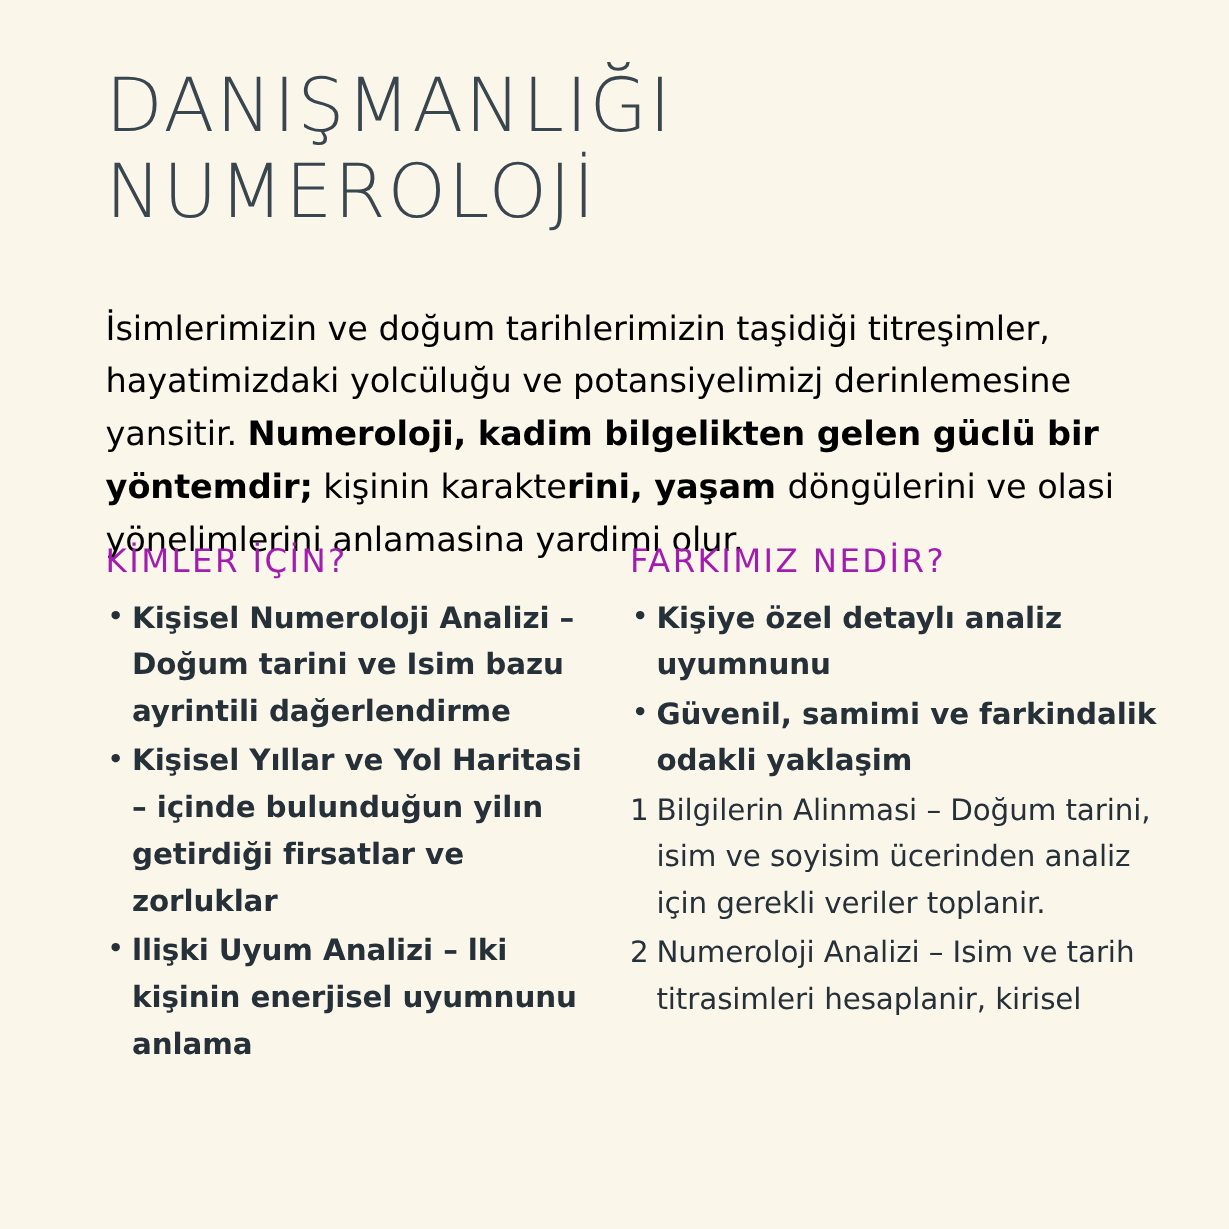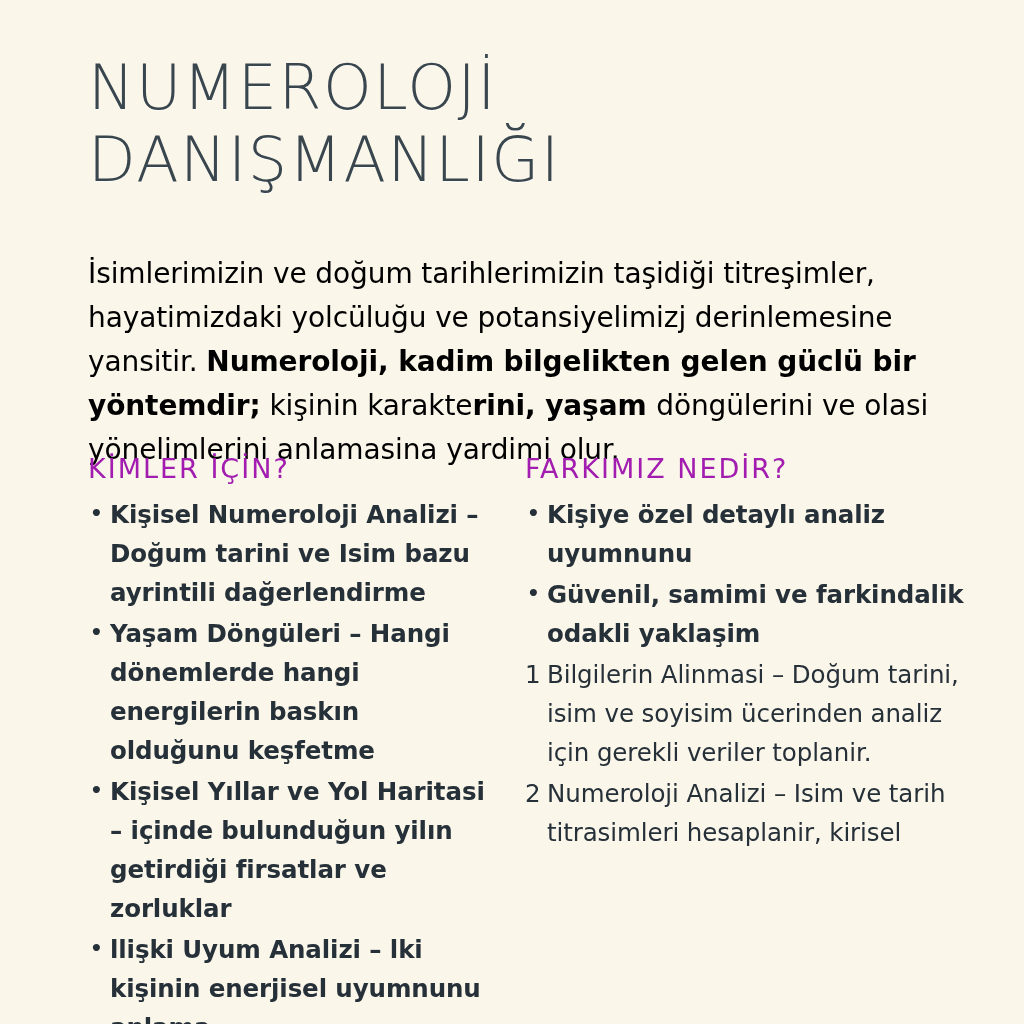--- a/index.html
+++ b/index.html
@@ -134,31 +134,30 @@
     line-height: 39px;
     color: #263038;
   }
 </style>
 </head>
 <body>
 
 <div class="page">
 
   <div class="title-block">
+    <div class="title-line">DANIŞMANLIĞI</div>
     <div class="title-line">NUMEROLOJİ</div>
-    <div class="title-line">DANIŞMANLIĞI</div>
   </div>
 
   <p class="intro"><span>İsimlerimizin ve doğum tarihlerimizin taşidiği titreşimler, hayatimizdaki yolcüluğu ve potansiyelimizj derinlemesine yansitir. </span><b>Numeroloji, kadim bilge</b><b>likten gelen güclü bir yöntemdir;</b><span> kişinin karakte</span><b>rini, yaşam </b><span>döngülerini ve olasi yönelimlerini anlamasina yardimi olur.</span></p>
 
   <div class="col col-left">
     <h2 class="sec-head">KİMLER İÇİN?</h2>
     <ul class="blist">
       <li>Kişisel Numeroloji Analizi – Doğum tarini ve Isim bazu ayrintili dağerlendirme</li>
-      <li>Yaşam Döngüleri – Hangi dönemlerde hangi energilerin baskın olduğunu keşfetme</li>
       <li>Kişisel Yıllar ve Yol Haritasi – içinde bulunduğun yilın getirdiği firsatlar ve zorluklar</li>
       <li>llişki Uyum Analizi – lki kişinin enerjisel uyumnunu anlama</li>
     </ul>
   </div>
 
   <div class="col col-right">
     <h2 class="sec-head">FARKIMIZ NEDİR?</h2>
     <ul class="blist">
       <li>Kişiye özel detaylı analiz uyumnunu</li>
       <li>Güvenil, samimi ve farkindalik odakli yaklaşim</li>

